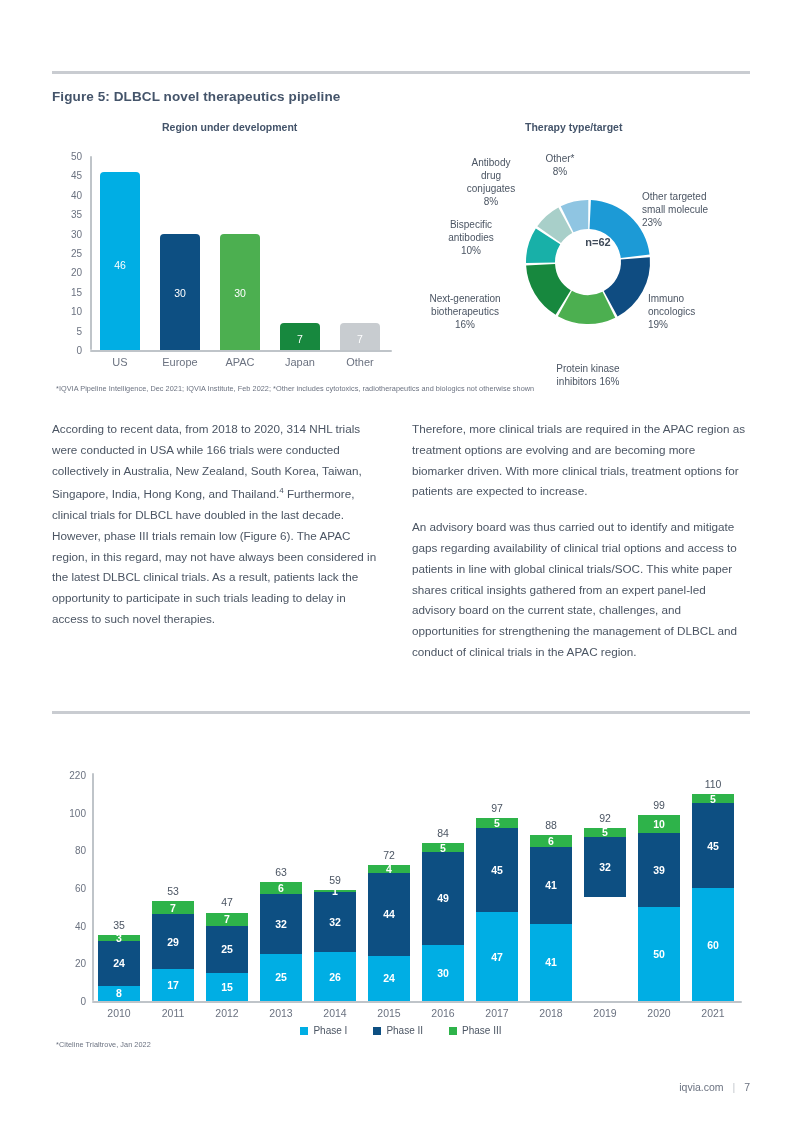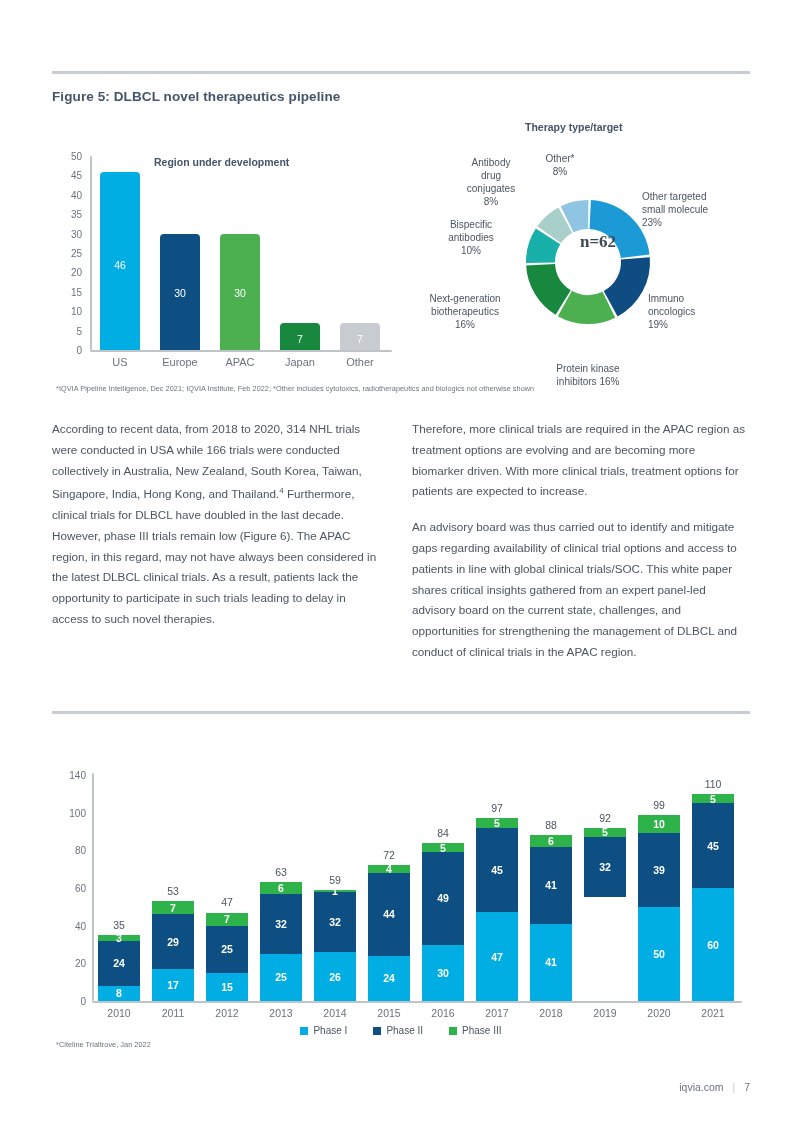--- a/index.html
+++ b/index.html
@@ -26,21 +26,21 @@
     font-size:13.5px; font-weight:bold; color:#44546a;
     letter-spacing:.1px;
   }
   #fig5-title { left:52px; top:89px; }
   #fig6-title { left:52px; top:726px; }
 
   .chart-sub {
     position:absolute;
     font-size:10.5px; font-weight:bold; color:#44546a;
   }
-  #sub-region { left:154px; top:121px;margin-top:35px; }
+  #sub-region { left:162px; top:121px; }
   #sub-therapy { left:525px; top:121px; }
 
   .footnote {
     position:absolute;
     font-size:7.3px; color:#6b7280; letter-spacing:.05px;
   }
   #fn-fig5 { left:56px; top:384px; }
   #fn-fig6 { left:56px; top:1040px; }
 
   
@@ -74,23 +74,22 @@
   .f5cat {
     position:absolute; top:206px; width:60px; text-align:center;
     font-size:11px; color:#6b7280;
   }
 
   
   #fig5-donut { position:absolute; left:410px; top:140px; width:360px; height:240px; }
   .donut-center-label {
     position:absolute; left:0; right:0; top:0; bottom:0;
     display:flex; align-items:center; justify-content:center;
-    font-size:17px; font-weight:bold; color:#3f4a59;
+    font-size:11px; font-weight:bold; color:#3f4a59;
     pointer-events:none;
-    font-family:Liberation Serif, serif;
   }
   .dlabel {
     position:absolute; font-size:10px; color:#4b5563; line-height:13px;
   }
 
   
   .col { position:absolute; font-size:11.7px; line-height:20.8px; color:#4b5563; }
   #col-left { left:52px; top:419px; width:330px; }
   #col-right { left:412px; top:419px; width:338px; }
   .col p { margin:0 0 15px 0; }
@@ -220,21 +219,21 @@
 
 
   <div id="fig6">
     <div id="f6-ylabels">
         <div class="ytick" style="top: 236px; width: 28px;">0</div>
         <div class="ytick" style="top: 198.333px; width: 28px;">20</div>
         <div class="ytick" style="top: 160.667px; width: 28px;">40</div>
         <div class="ytick" style="top: 123px; width: 28px;">60</div>
         <div class="ytick" style="top: 85.3333px; width: 28px;">80</div>
         <div class="ytick" style="top: 47.6667px; width: 28px;">100</div>
-        <div class="ytick" style="top: 10px; width: 28px;">140</div>
+        <div class="ytick" style="top: 10px; width: 28px;">220</div>
       </div>
     <div id="f6-axis-v"></div>
     <div id="f6-axis-h"></div>
     <div id="f6-plot">
         <div class="f6col" style="left: 6px; height: 65.9167px;">
           <div class="f6seg" style="background: rgb(0, 174, 228); height: 15.0667px; bottom: 0px;">
             <span>8</span>
           </div>
           <div class="f6seg" style="background: rgb(13, 79, 130); height: 45.2px; bottom: 15.0667px;">
             <span>24</span>

